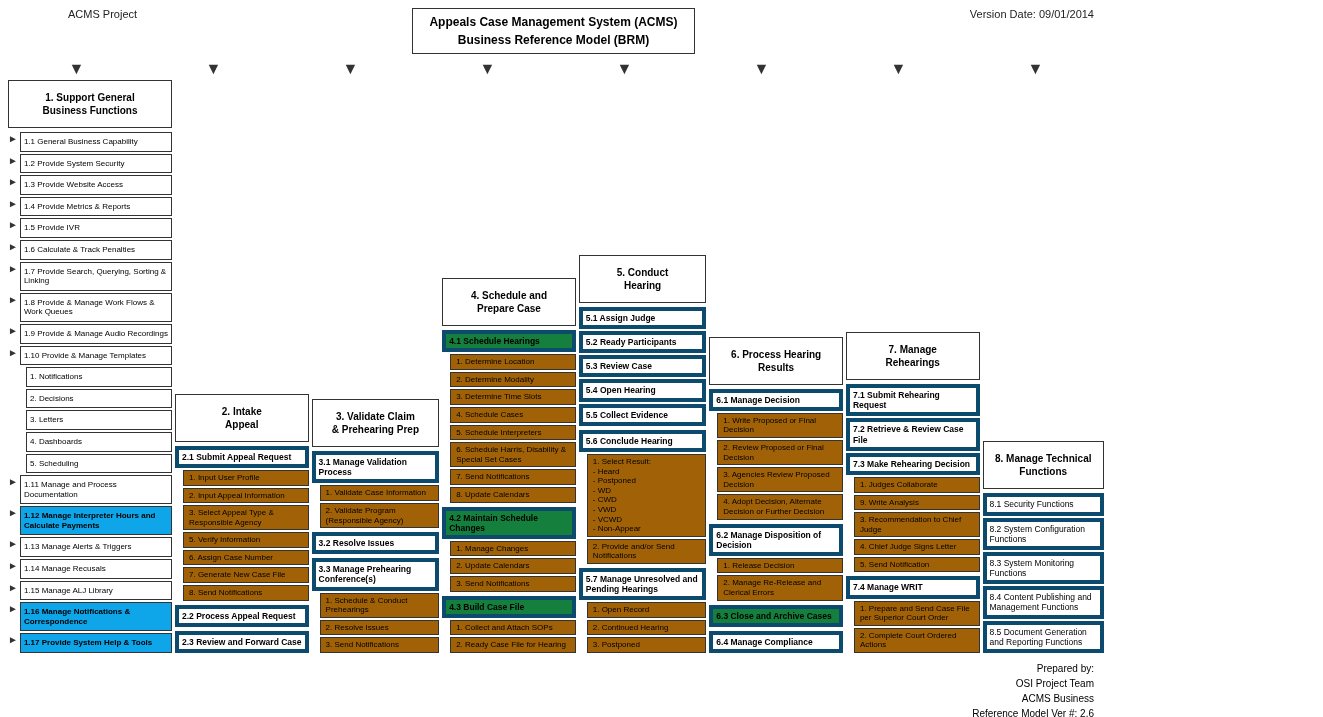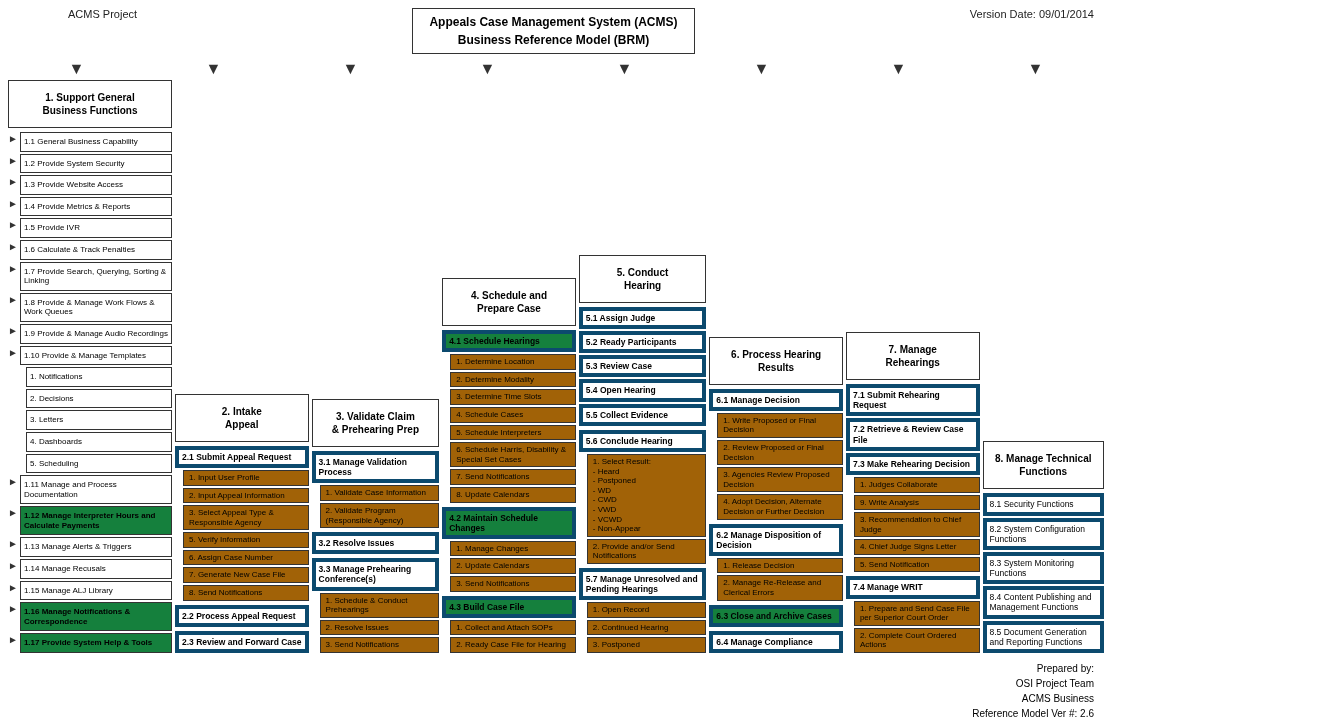--- a/index.html
+++ b/index.html
@@ -120,21 +120,21 @@
       color: #333;
     }
     .col1-box {
       border: 1px solid #333;
       padding: 4px 3px;
       font-size: 8px;
       line-height: 1.2;
       flex: 1;
     }
     .col1-box.dark {
-      background: #15803d;
+      background: #0ea5e9;
       font-weight: bold;
     }
   </style>
 </head>
 <body>
 
 <div class="page">
 
   <div class="header">
     <div class="header-left">ACMS Project</div>

